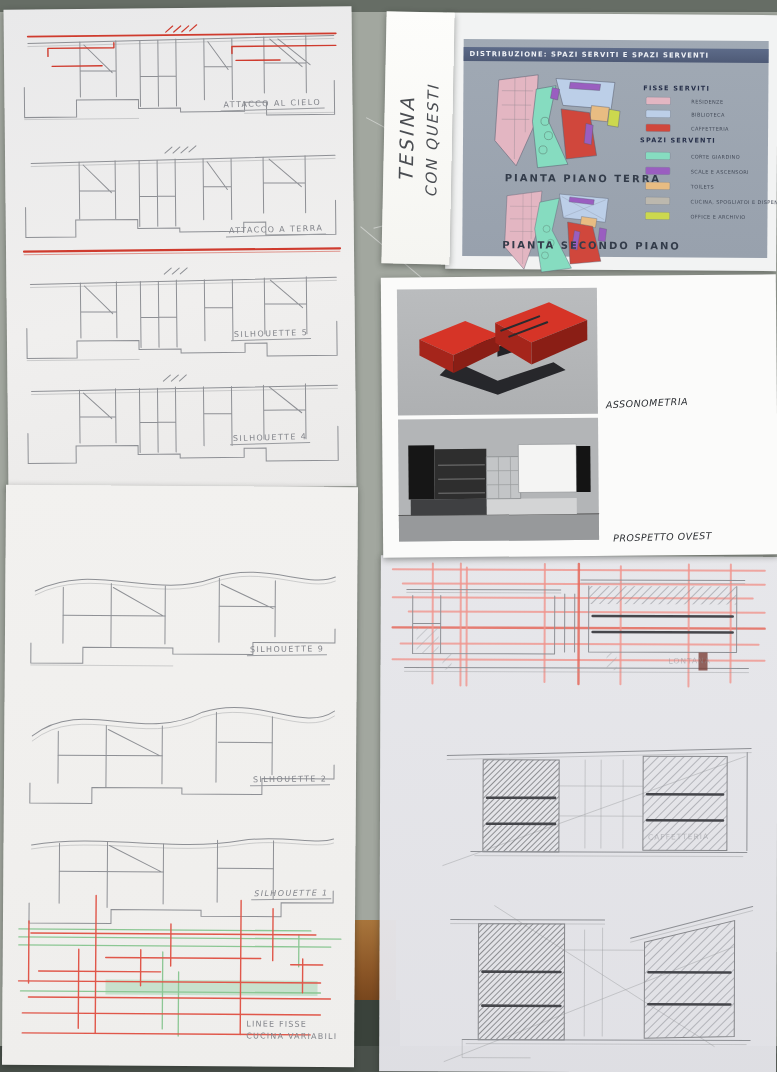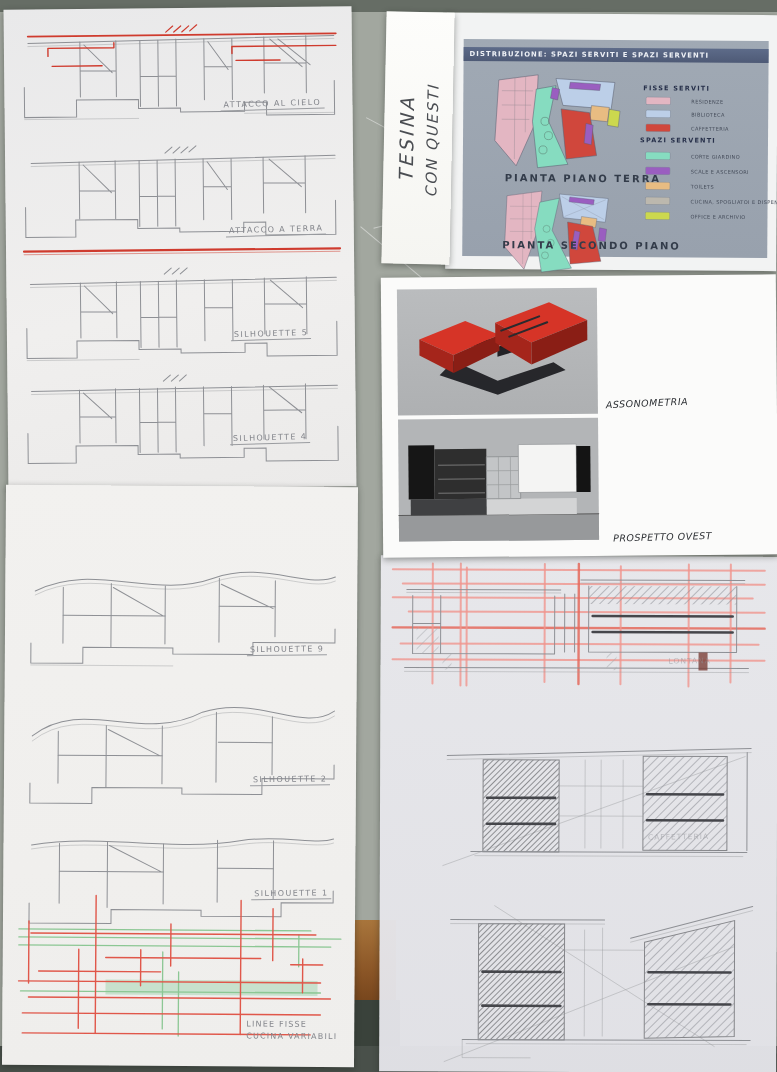--- a/index.html
+++ b/index.html
@@ -145,21 +145,21 @@
     </svg>
     <div class="pen-label" style="left:246px;top:288px;">SILHOUETTE 2</div>
 
     <svg class="abs" style="left:18px;top:326px;" width="320" height="120" viewBox="0 0 320 120">
       <path class="pc" d="M10,34 C80,22 150,40 220,28 C260,22 295,32 312,26"></path>
       <path class="pcf" d="M10,38 C80,26 150,44 220,32 C260,26 295,36 312,30"></path>
       <path class="pc" d="M38,32 V92 M86,30 V96 M142,32 V92 M196,28 V90 M252,28 V86"></path>
       <path class="pc" d="M38,60 H142 M196,56 H252 M88,34 L140,60"></path>
       <path class="pc" d="M8,92 V112 H90 V98 H180 V104 H260 V90 H312 V78"></path>
     </svg>
-    <div class="pen-label" style="left:248px;top:402px;">SILHOUETTE 1</div>
+    <div class="pen-label" style="left:248px;top:402px;font-style:italic;">SILHOUETTE 1</div>
 
     <svg class="abs" style="left:8px;top:408px;" width="336" height="150" viewBox="0 0 336 150">
       <rect x="95" y="86" width="212" height="15" fill="#9fd4ae" opacity=".5"></rect>
       <path class="gn" d="M8,36 H300 M8,44 H330 M8,52 H320 M10,98 H310"></path>
       <path class="gn" d="M152,58 V135 M168,78 V142 M288,40 V72"></path>
       <path class="rl" d="M20,40 H305 M8,88 H310 M18,104 H320"></path>
       <path class="rl" stroke-width="2.4" d="M95,64 H250 M28,78 H150 M12,120 H310 M12,140 H300"></path>
       <path class="rl" d="M280,70 H312"></path>
       <path class="rl" d="M18,28 V90 M68,56 V135 M85,2 V140 M130,56 V92 M160,30 V72 M230,6 V140 M262,14 V66 M292,64 V98"></path>
     </svg>

